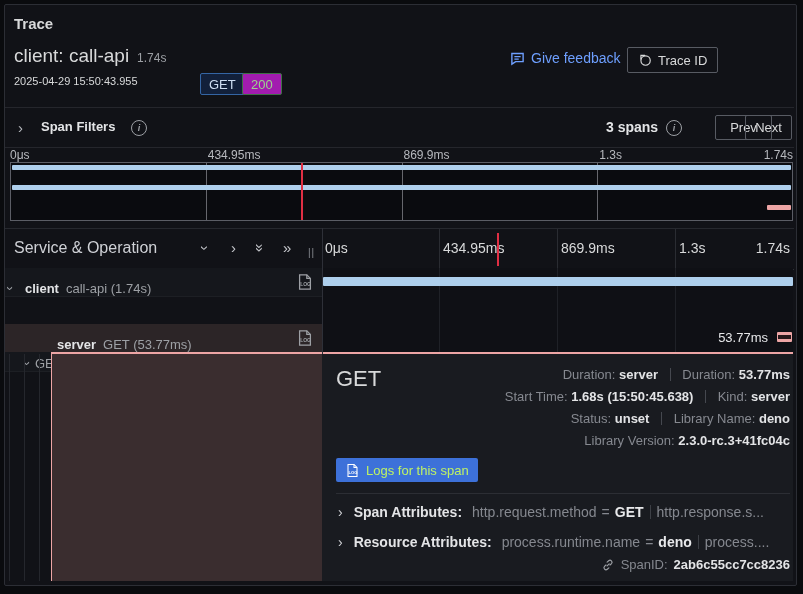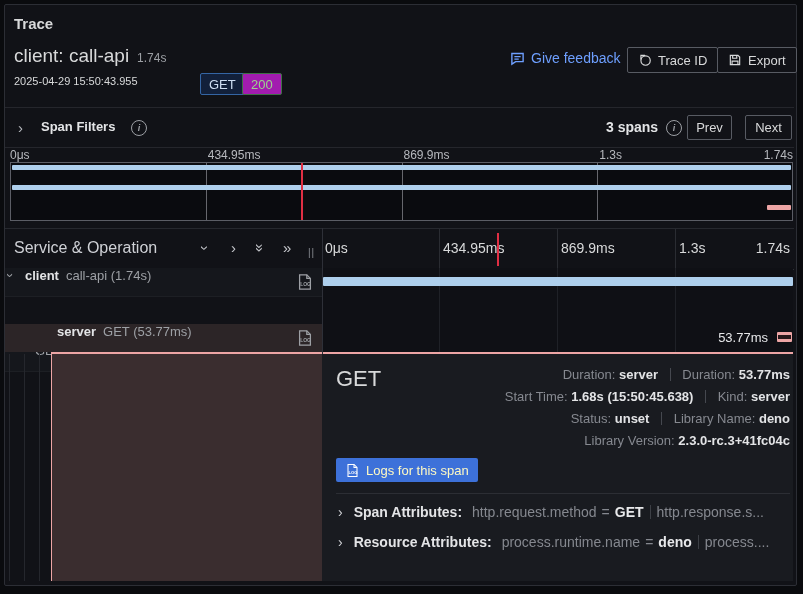--- a/index.html
+++ b/index.html
@@ -44,21 +44,21 @@
   .filters-chev{left:13px;top:11px;font-size:15px;color:#b7b9be;}
   .filters-label{left:36px;top:11px;font-size:13px;font-weight:600;color:#e3e4e6;}
   .info-icon{
     display:inline-flex;align-items:center;justify-content:center;
     width:14px;height:14px;border:1px solid #9da0a5;border-radius:50%;
     color:#9da0a5;font-size:9px;font-weight:700;font-style:italic;
   }
   .filters-info{left:126px;top:12px;}
   .span-count{left:601px;top:11px;font-size:14px;font-weight:700;color:#e3e4e6;}
   .count-info{left:661px;top:12px;}
-  .btn-prev{left:682px;top:7px;width:45px;height:25px;}
+  .btn-prev{left:710px;top:7px;width:57px;height:25px;}
   .btn-next{left:740px;top:7px;width:47px;height:25px;}
   
   .mm-ruler{left:5px;top:143px;width:783px;height:14px;font-size:12px;color:#b7b9be;font-weight:500;}
   .mm-ruler span{position:absolute;top:0;white-space:nowrap;}
   .mm-box{
     left:5px;top:157px;width:781px;height:57px;
     background:#0a0b0f;border:1px solid #5b5d65;
   }
   .mm-grid{position:absolute;top:0;bottom:0;width:1px;background:#85878d;opacity:.75;}
   .mm-bar{position:absolute;height:5px;border-radius:1px;}
@@ -78,21 +78,21 @@
   .tl-ticks .tick-label{position:absolute;top:11px;font-size:14px;color:#d8d9da;white-space:nowrap;}
   .tick-div{position:absolute;top:0;bottom:0;width:1px;background:#2a2c32;}
   .hdr-cursor{left:492px;top:228px;width:2px;height:33px;background:var(--cursor-red,#e02f44);}
   
   .rows-right-bg{left:317px;top:263px;width:471px;height:84px;background:#0f1015;}
   .row-grid{position:absolute;top:0;bottom:0;width:1px;background:#1f2127;}
   .span-row{position:absolute;left:0;width:789px;height:28px;}
   .row-left{
     position:absolute;left:0;top:0;width:317px;height:28px;
     background:#15171c;border-bottom:1px solid #1d1f24;
-    display:flex;align-items:flex-start;
+    display:flex;align-items:flex-end;
   }
   .row-left.selected{background:#2c2527;border-bottom:none;}
   .row-chev{position:absolute;font-size:13px;color:#9da0a5;}
   .svc-name{font-size:13px;font-weight:700;color:#e3e4e6;white-space:nowrap;}
   .op-name{font-size:13px;color:#9da0a5;margin-left:7px;white-space:nowrap;}
   .log-btn{position:absolute;right:8px;top:5px;width:18px;height:18px;cursor:pointer;}
   .bar{position:absolute;border-radius:1px;}
   .bar-blue{background:var(--span-bar-blue,#aecfec);}
   .bar-stripe{position:absolute;left:0;top:3px;height:3px;background:#0b0c0f;}
   .bar-label{position:absolute;font-size:13px;font-weight:500;color:#e6e7e9;}
@@ -108,21 +108,21 @@
   .detail-panel{left:317px;top:349px;width:471px;height:227px;background:#191b20;}
   .detail-title{position:absolute;left:14px;top:12px;font-size:22px;font-weight:500;color:#d8d9da;}
   .kv-block{position:absolute;right:3px;top:10px;text-align:right;font-size:13px;line-height:22px;}
   .kv-label{color:#868990;}
   .kv-value{color:#e3e4e6;font-weight:700;}
   .kv-sep{display:inline-block;width:1px;height:13px;background:#45484f;margin:0 8px;vertical-align:-2px;}
   .logs-btn{
     position:absolute;left:14px;top:104px;height:24px;padding:0 9px;
     display:inline-flex;align-items:center;gap:6px;
     background:var(--accent-blue,#3d71d9);border-radius:2px;border:none;
-    color:#fef9c3;font-size:13px;font-weight:500;cursor:pointer;
+    color:#bef264;font-size:13px;font-weight:500;cursor:pointer;
   }
   .detail-divider{position:absolute;left:14px;top:139px;width:454px;height:1px;background:#2c2e34;}
   .attr-row{position:absolute;left:16px;width:452px;font-size:14px;white-space:nowrap;overflow:hidden;display:flex;align-items:center;}
   .attr-chev{color:#d0d2d6;font-size:14px;margin-right:11px;cursor:pointer;}
   .attr-title{font-weight:700;color:#e3e4e6;margin-right:10px;}
   .attr-key{color:#85888f;}
   .attr-eq{color:#85888f;margin:0 5px;}
   .attr-val{color:#e8e9eb;font-weight:600;}
   .attr-sep{display:inline-block;width:1px;height:14px;background:#3c3f45;margin:0 6px;}
   .detail-footer{
@@ -157,29 +157,20 @@
     <span>Give feedback</span>
   </div>
   <button class="abs ghost-btn btn-traceid">
     <span>
       <svg width="14" height="14" viewBox="0 0 24 24">
           <circle cx="13" cy="13" r="8" fill="none" stroke="#d8d9da" stroke-width="2"></circle>
           <path d="M5 11V4h7" fill="none" stroke="#d8d9da" stroke-width="2"></path>
         </svg>
     </span>
     <span>Trace ID</span>
-  </button>
-  <button class="abs ghost-btn btn-export">
-    <span>
-      <svg width="14" height="14" viewBox="0 0 24 24">
-          <path d="M4 4h13l3 3v13H4z" fill="none" stroke="#d8d9da" stroke-width="2"></path>
-          <path d="M8 4v5h7V4M7 20v-6h10v6" fill="none" stroke="#d8d9da" stroke-width="2"></path>
-        </svg>
-    </span>
-    <span>Export</span>
   </button>
 
   <div class="abs filters-bar">
     <span class="abs filters-chev">›</span>
     <span class="abs filters-label">Span Filters</span>
     <span class="abs info-icon filters-info">i</span>
     <span class="abs span-count">3 spans</span>
     <span class="abs info-icon count-info">i</span>
     <button class="abs ghost-btn btn-prev">Prev</button>
     <button class="abs ghost-btn btn-next">Next</button>
@@ -347,15 +338,24 @@
     <div class="attr-row" style="top:176px;height:24px;">
       <span class="attr-chev">›</span>
       <span class="attr-title">Resource Attributes:</span>
       <span class="attr-key">process.runtime.name</span>
       <span class="attr-eq">=</span>
       <span class="attr-val">deno</span>
       <span class="attr-sep"></span>
       <span class="attr-key">process....</span>
     </div>
 
+    <div class="detail-footer">
+      <span>
+        <svg width="14" height="14" viewBox="0 0 24 24">
+            <path d="M10.5 13.5l3.5-3.5M8.5 12l-2.5 2.5a3.4 3.4 0 0 0 4.8 4.8L13.5 17M15.5 12l2.5-2.5a3.4 3.4 0 0 0-4.8-4.8L10.5 7" fill="none" stroke="#9da0a5" stroke-width="2" stroke-linecap="round"></path>
+          </svg>
+      </span>
+      <span class="footer-label">SpanID:</span>
+      <span class="footer-value">2ab6c55cc7cc8236</span>
+    </div>
   </div>
 
 </div>
 
 </body></html>

